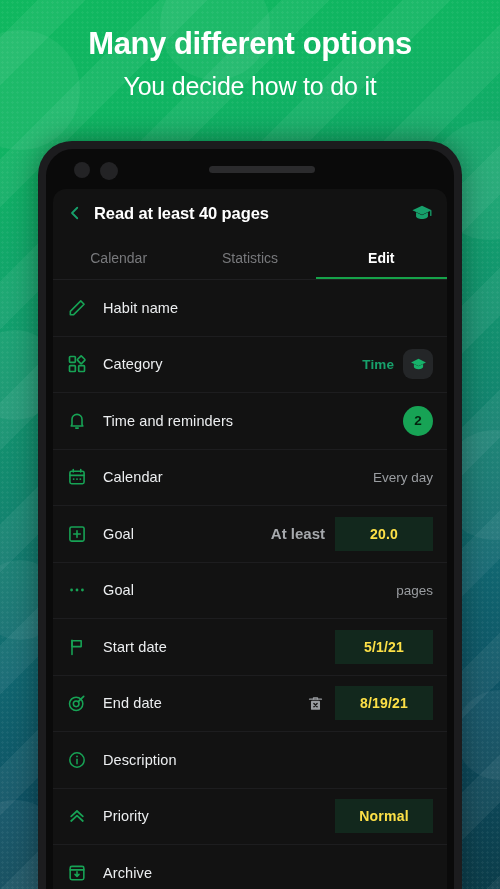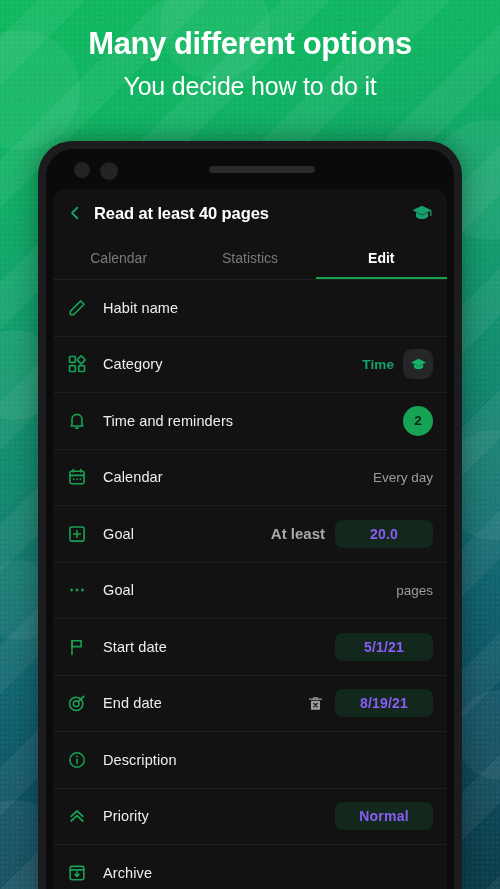--- a/index.html
+++ b/index.html
@@ -99,23 +99,23 @@
     position:relative;
   }
   .row .ic { width:22px; height:22px; flex:none; margin-right:15px; display:flex; align-items:center; justify-content:center; }
   .row .label { color:#eceef0; font-size:14.5px; letter-spacing:0.1px; }
   .row .spacer { flex:1; }
 
   .muted { color:#9a9da1; font-size:13.5px; }
   .accent-text { color:#17a06b; font-size:13.5px; font-weight:bold; letter-spacing:0.1px; }
 
   .chip {
-    min-width:98px; height:28px; border-radius:8px; background:#12281d;
+    min-width:98px; height:34px; border-radius:0; background:#12281d;
     display:flex; align-items:center; justify-content:center;
-    color:#8b5cf6; font-size:14px; font-weight:bold; letter-spacing:0.2px;
+    color:#fde047; font-size:14px; font-weight:bold; letter-spacing:0.2px;
     padding:0 10px;
   }
   .cat-icon-box {
     width:30px; height:30px; border-radius:9px; background:#242628;
     display:flex; align-items:center; justify-content:center; margin-left:9px;
   }
   .badge {
     width:30px; height:30px; border-radius:50%; background:#17a355;
     display:flex; align-items:center; justify-content:center;
     color:#04240f; font-size:13.5px; font-weight:bold;

